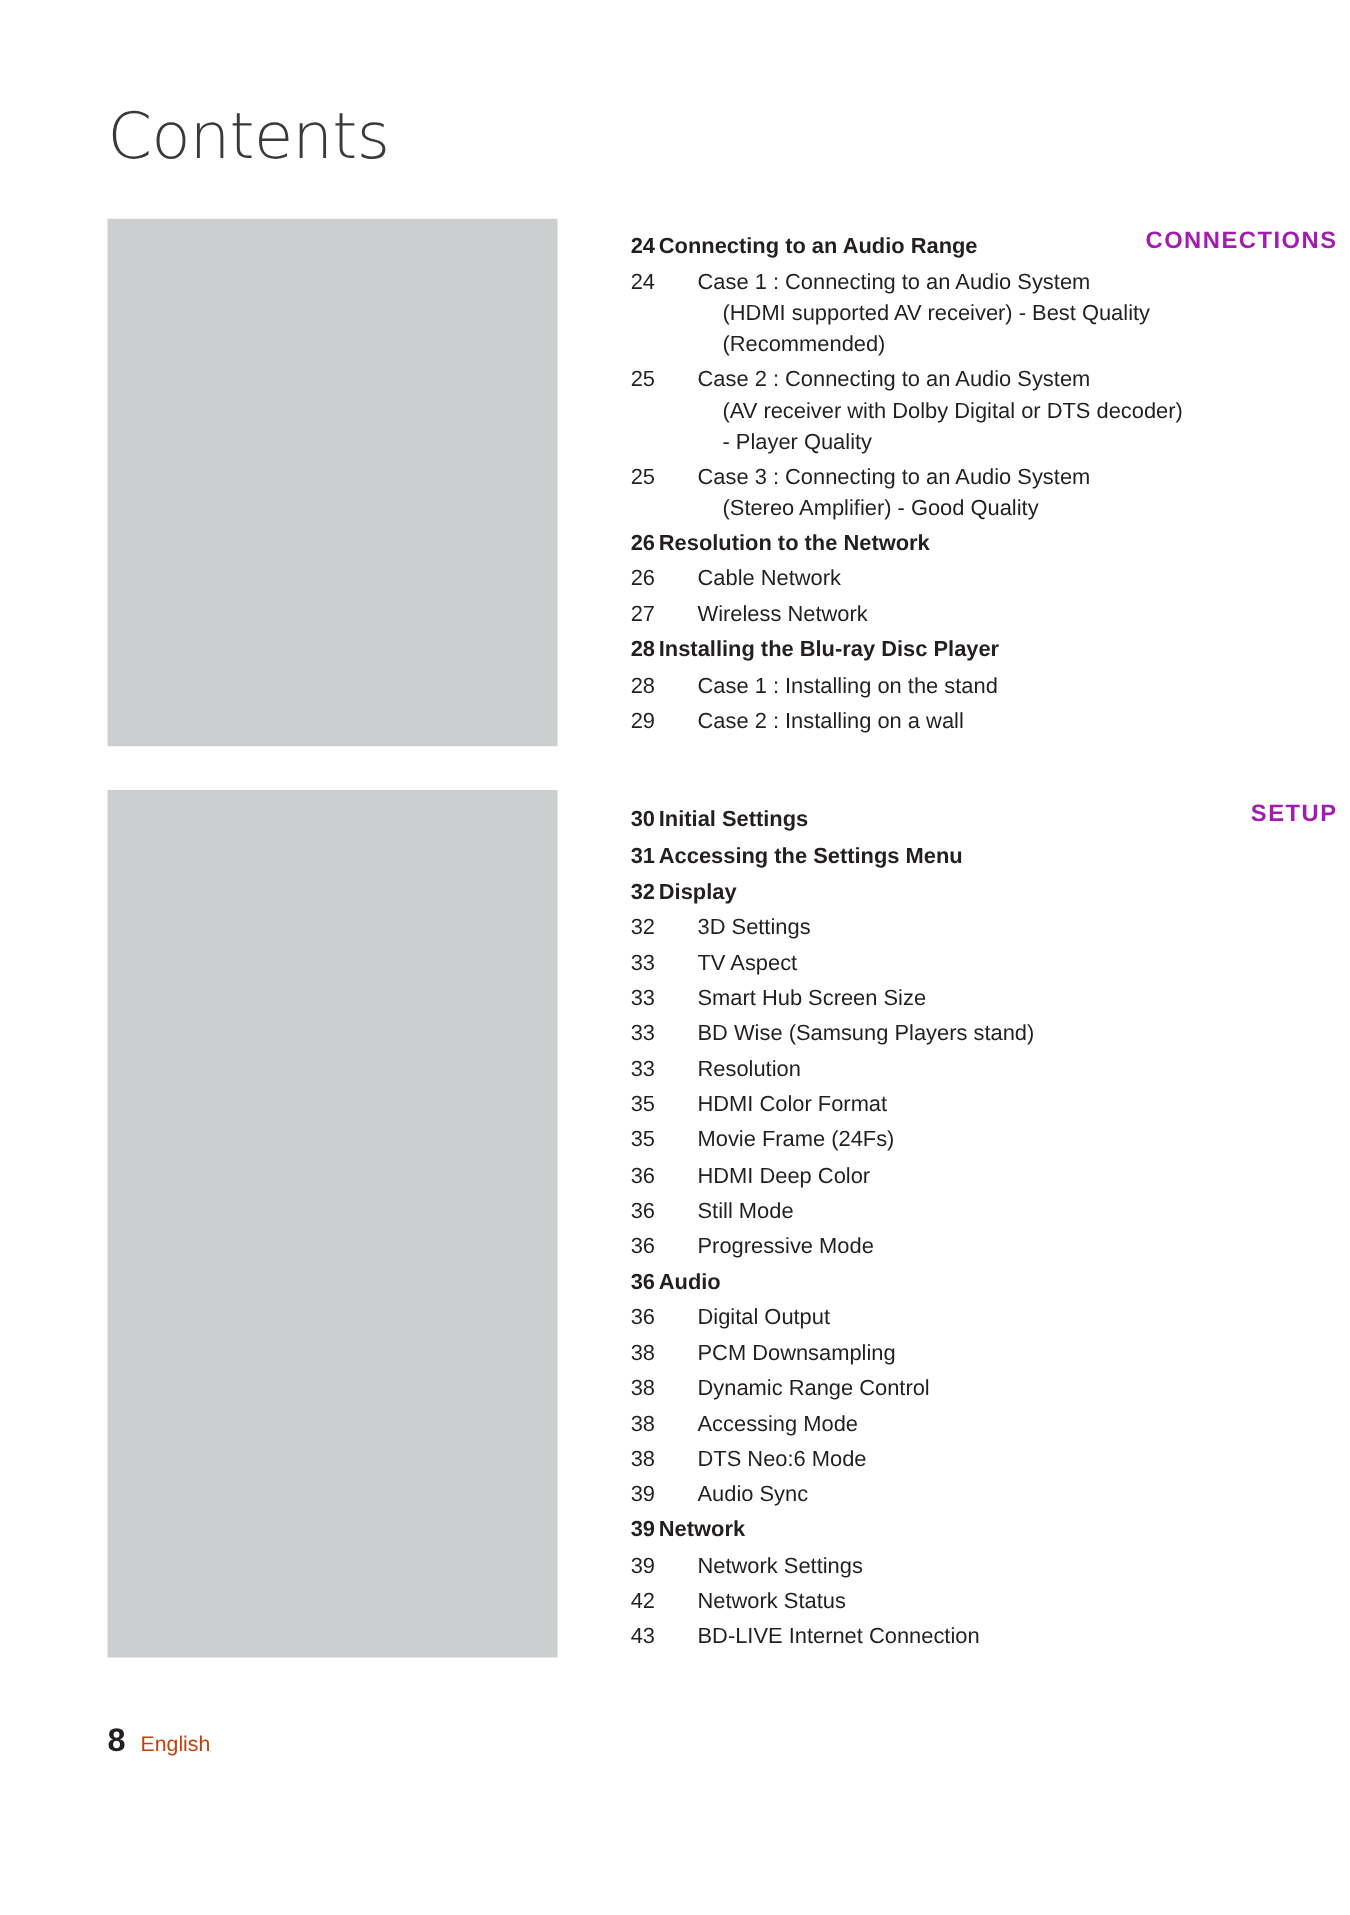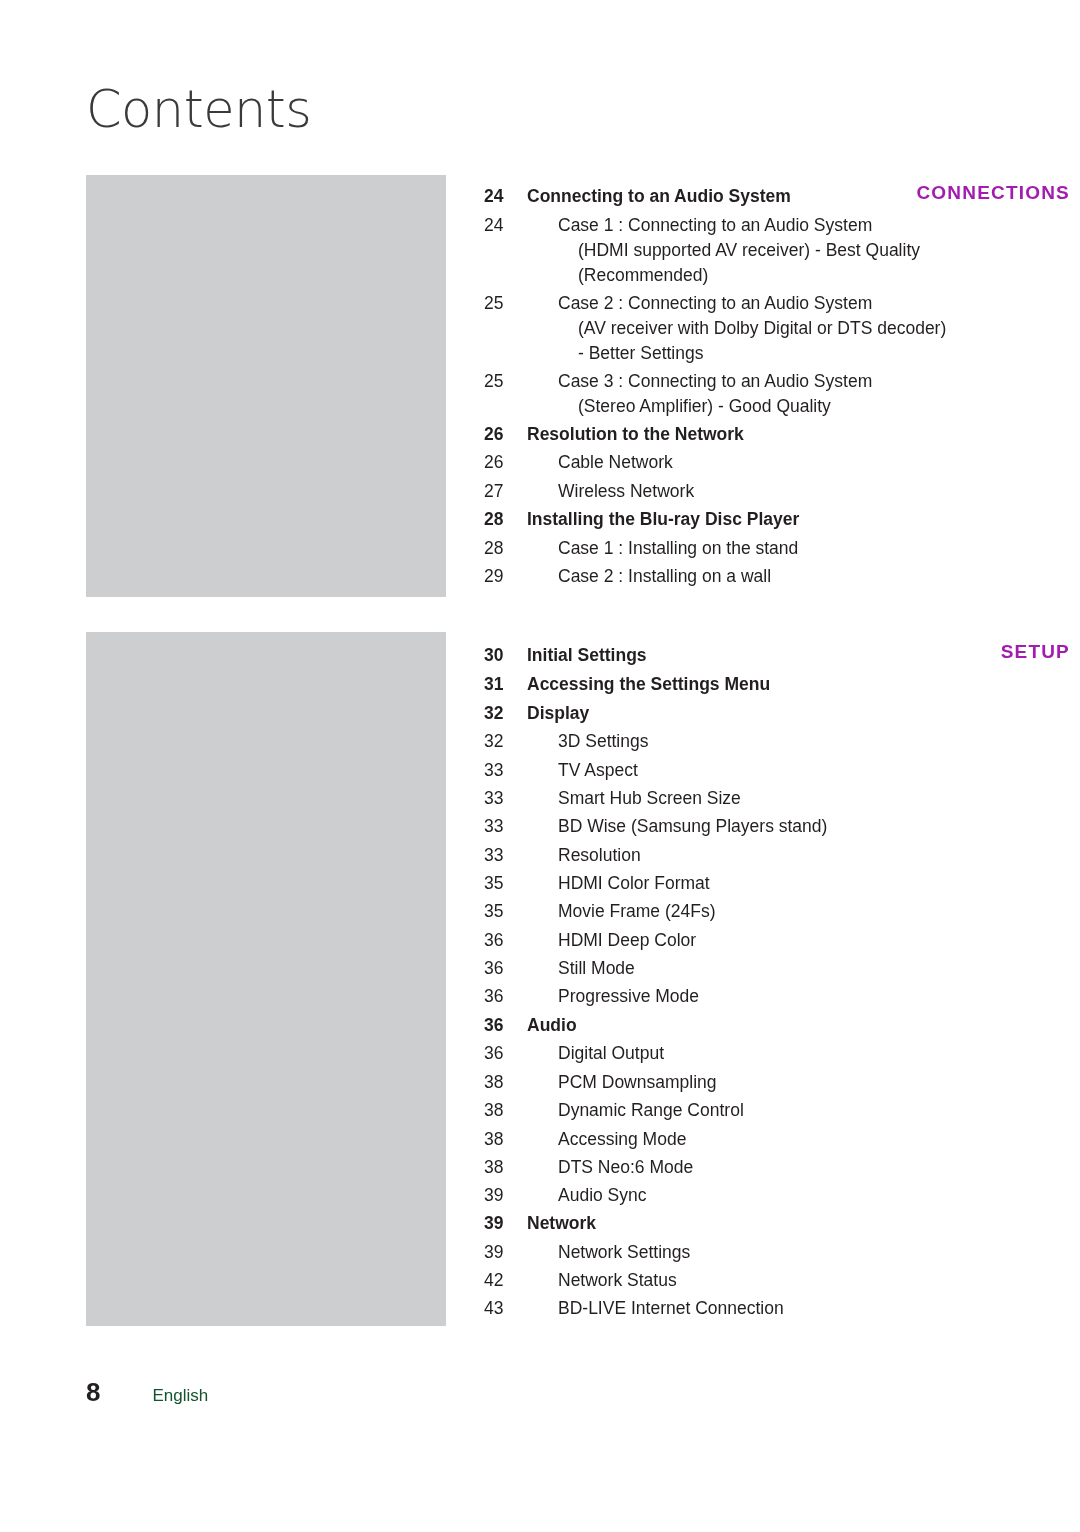--- a/index.html
+++ b/index.html
@@ -65,21 +65,21 @@
   }
   .entry {
     position: absolute;
     font-size: 17.5px;
     line-height: 28.5px;
     color: #231f20;
     white-space: nowrap;
   }
   .entry .pg {
     position: absolute;
-    text-align: left;
+    text-align: right;
     width: 40px;
   }
   .entry .tx {
     position: absolute;
   }
   .lvl1 .tx, .lvl1 .pg {
     font-weight: bold;
   }
   .lvl1 .pg { left: 484px; }
   .lvl1 .tx { left: 527px; }
@@ -96,41 +96,40 @@
     align-items: baseline;
   }
   .footer .pagenum {
     font-size: 26px;
     font-weight: bold;
     color: #231f20;
     margin-right: 12px;
   }
   .footer .lang {
     font-size: 17px;
-    color: #14532d;
-    margin-left: 40px;
+    color: #c2410c;
   }
 </style>
 </head>
 <body>
 
 <div class="page">
 
   <div class="page-title">Contents</div>
 
   <div class="band" id="band-connections"></div>
   <div class="band-label" id="label-connections">CONNECTIONS</div>
 
   <div class="band" id="band-setup"></div>
   <div class="band-label" id="label-setup">SETUP</div>
 
   <div class="toc" id="toc">
       <div class="entry lvl1" style="top: 182px;">
         <span class="pg">24</span>
-        <span class="tx">Connecting to an Audio System</span>
+        <span class="tx">Connecting to an Audio Range</span>
       </div>
       <div class="entry lvl2" style="top: 211px;">
         <span class="pg">24</span>
         <span class="tx">Case 1 : Connecting to an Audio System</span>
       </div>
       <div class="entry lvl2 cont" style="top: 236px;">
         <span class="pg"></span>
         <span class="tx">(HDMI supported AV receiver) - Best Quality</span>
       </div>
       <div class="entry lvl2 cont" style="top: 261px;">
@@ -140,21 +139,21 @@
       <div class="entry lvl2" style="top: 289px;">
         <span class="pg">25</span>
         <span class="tx">Case 2 : Connecting to an Audio System</span>
       </div>
       <div class="entry lvl2 cont" style="top: 314px;">
         <span class="pg"></span>
         <span class="tx">(AV receiver with Dolby Digital or DTS decoder)</span>
       </div>
       <div class="entry lvl2 cont" style="top: 339px;">
         <span class="pg"></span>
-        <span class="tx">- Better Settings</span>
+        <span class="tx">- Player Quality</span>
       </div>
       <div class="entry lvl2" style="top: 367px;">
         <span class="pg">25</span>
         <span class="tx">Case 3 : Connecting to an Audio System</span>
       </div>
       <div class="entry lvl2 cont" style="top: 392px;">
         <span class="pg"></span>
         <span class="tx">(Stereo Amplifier) - Good Quality</span>
       </div>
       <div class="entry lvl1" style="top: 420px;">

